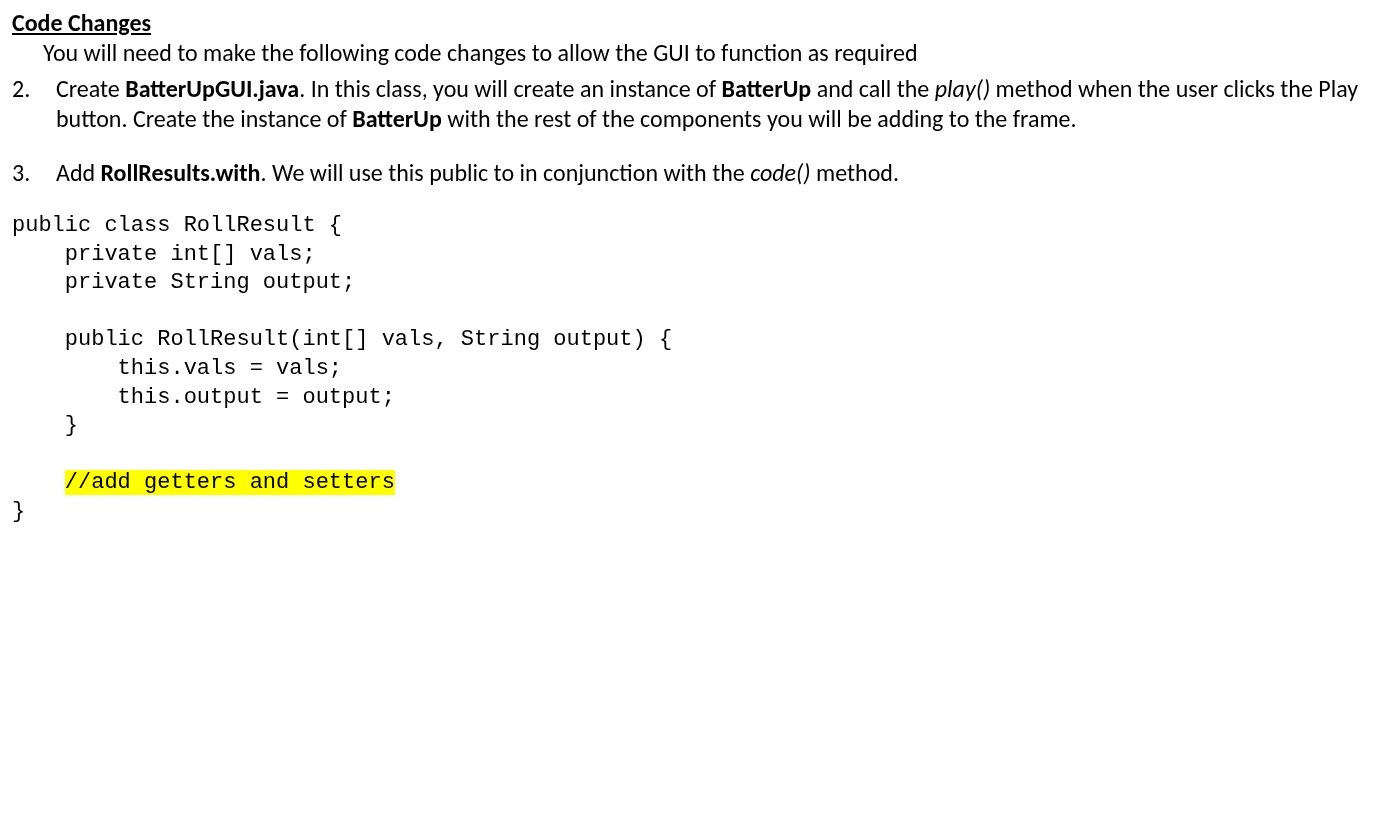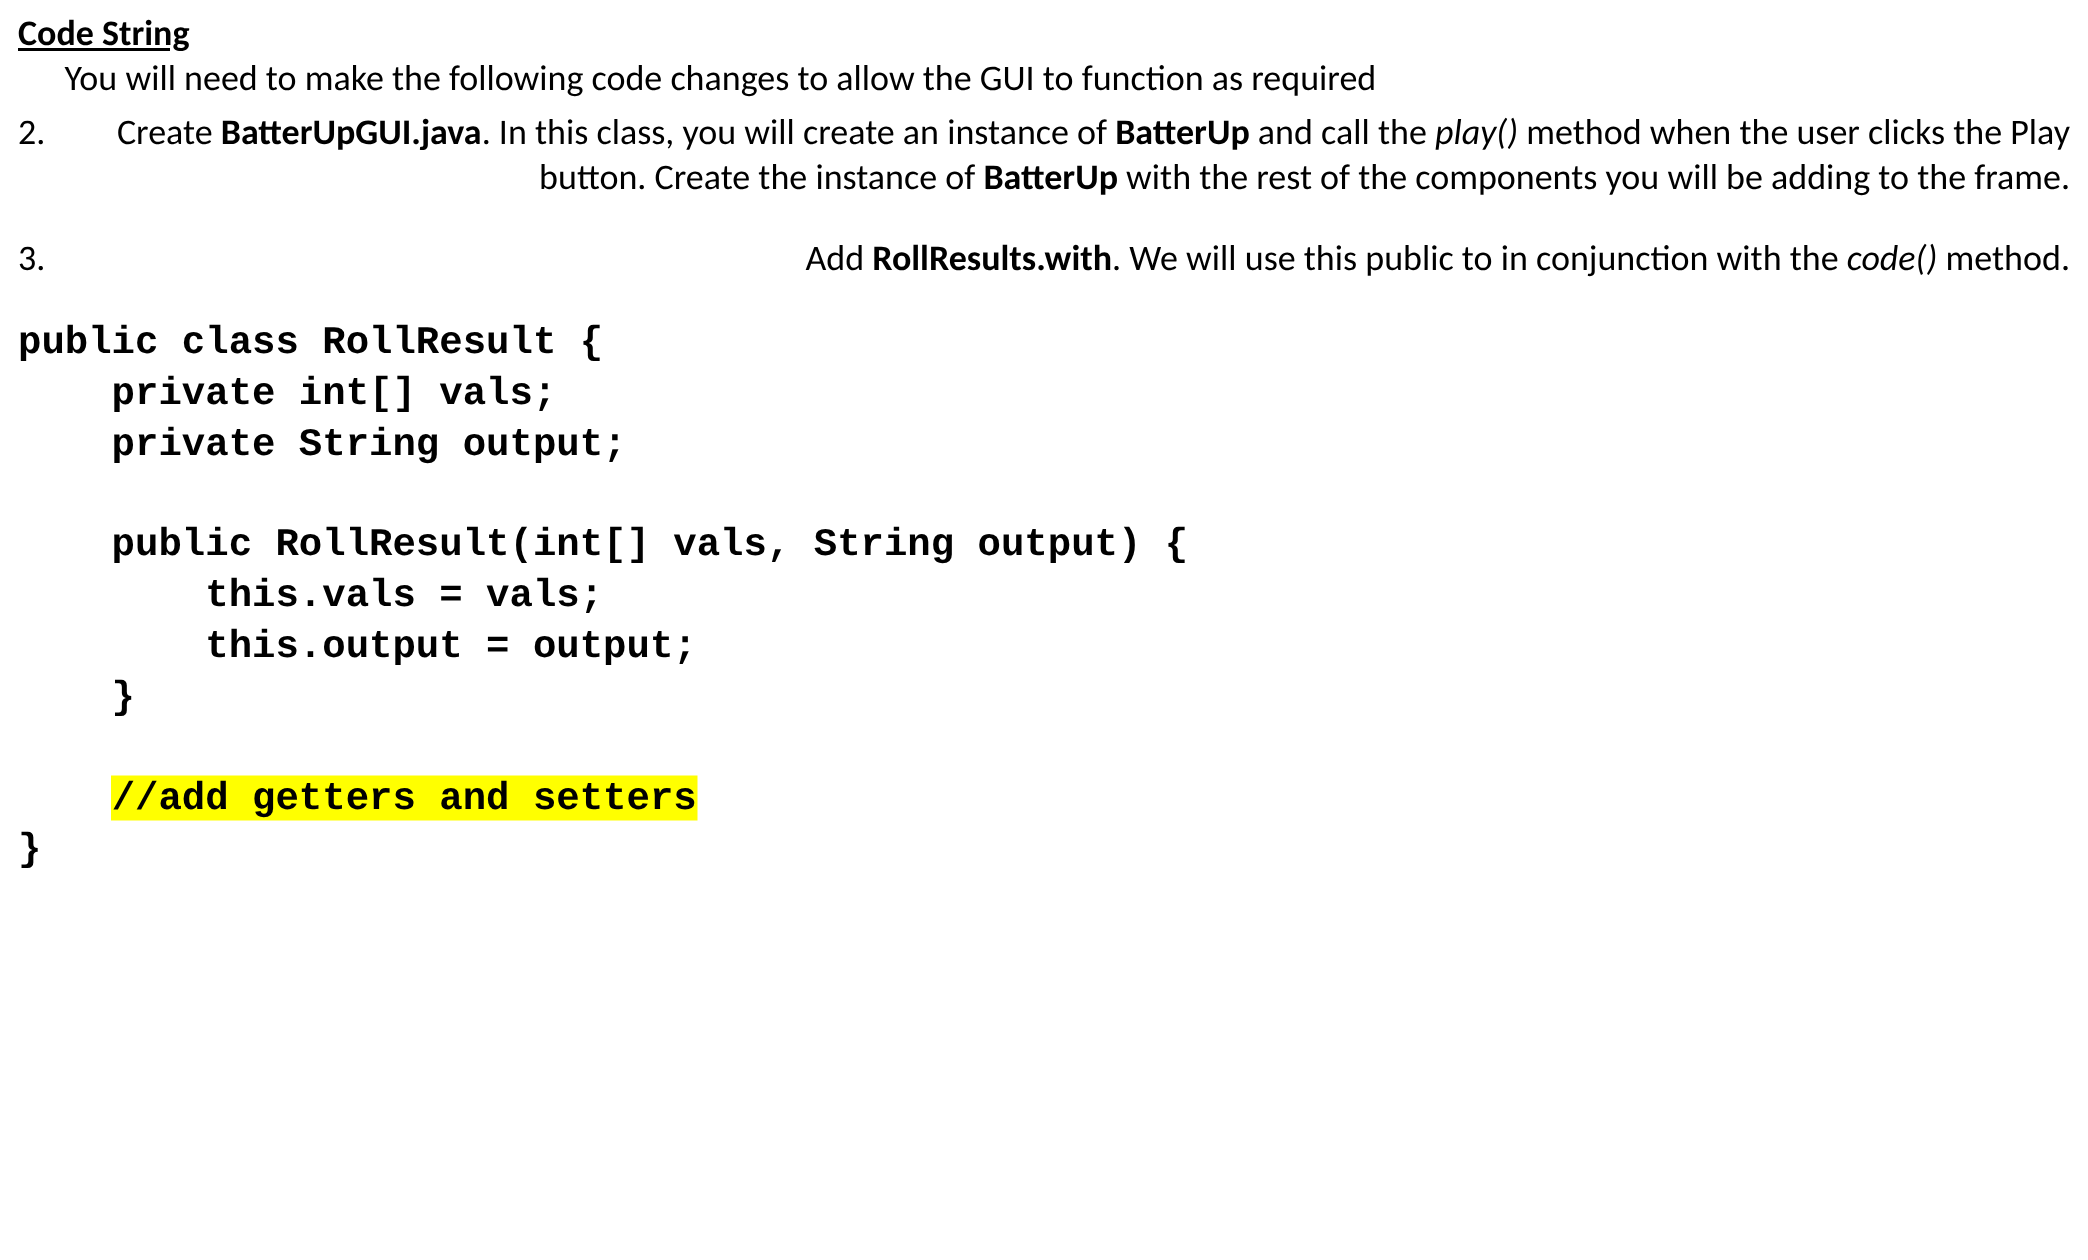--- a/index.html
+++ b/index.html
@@ -29,40 +29,39 @@
   ol.list > li {
     display: flex;
     margin-bottom: 24px;
   }
   ol.list > li .num {
     width: 44px;
     flex: 0 0 44px;
   }
   ol.list > li .body {
     flex: 1;
-    text-align: right;
   }
   .b { font-weight: 700; }
   .i { font-style: italic; }
   pre.code {
     font-family: "Courier New", Courier, monospace;
-    font-weight: 700;
-    font-size: 26px;
+    font-weight: 400;
+    font-size: 22px;
     line-height: 1.3;
     margin: 8px 0 0 0;
     white-space: pre;
   }
   .hl {
     background: #ffff00;
   }
 </style>
 </head>
 <body>
 
-<div class="heading">Code String</div>
+<div class="heading">Code Changes</div>
 <div class="intro">You will need to make the following code changes to allow the GUI to function as required</div>
 
 <ol class="list">
   <li>
     <span class="num">2.</span>
     <span class="body">
       <span>Create </span><span class="b">BatterUpGUI.java</span><span>. In this class, you will create an instance of </span><span class="b">BatterUp</span><span> and call the </span><span class="i">play()</span><span> method when the user clicks the Play button. Create the instance of </span><span class="b">BatterUp</span><span> with the rest of the components you will be adding to the frame.</span>
     </span>
   </li>
   <li>

